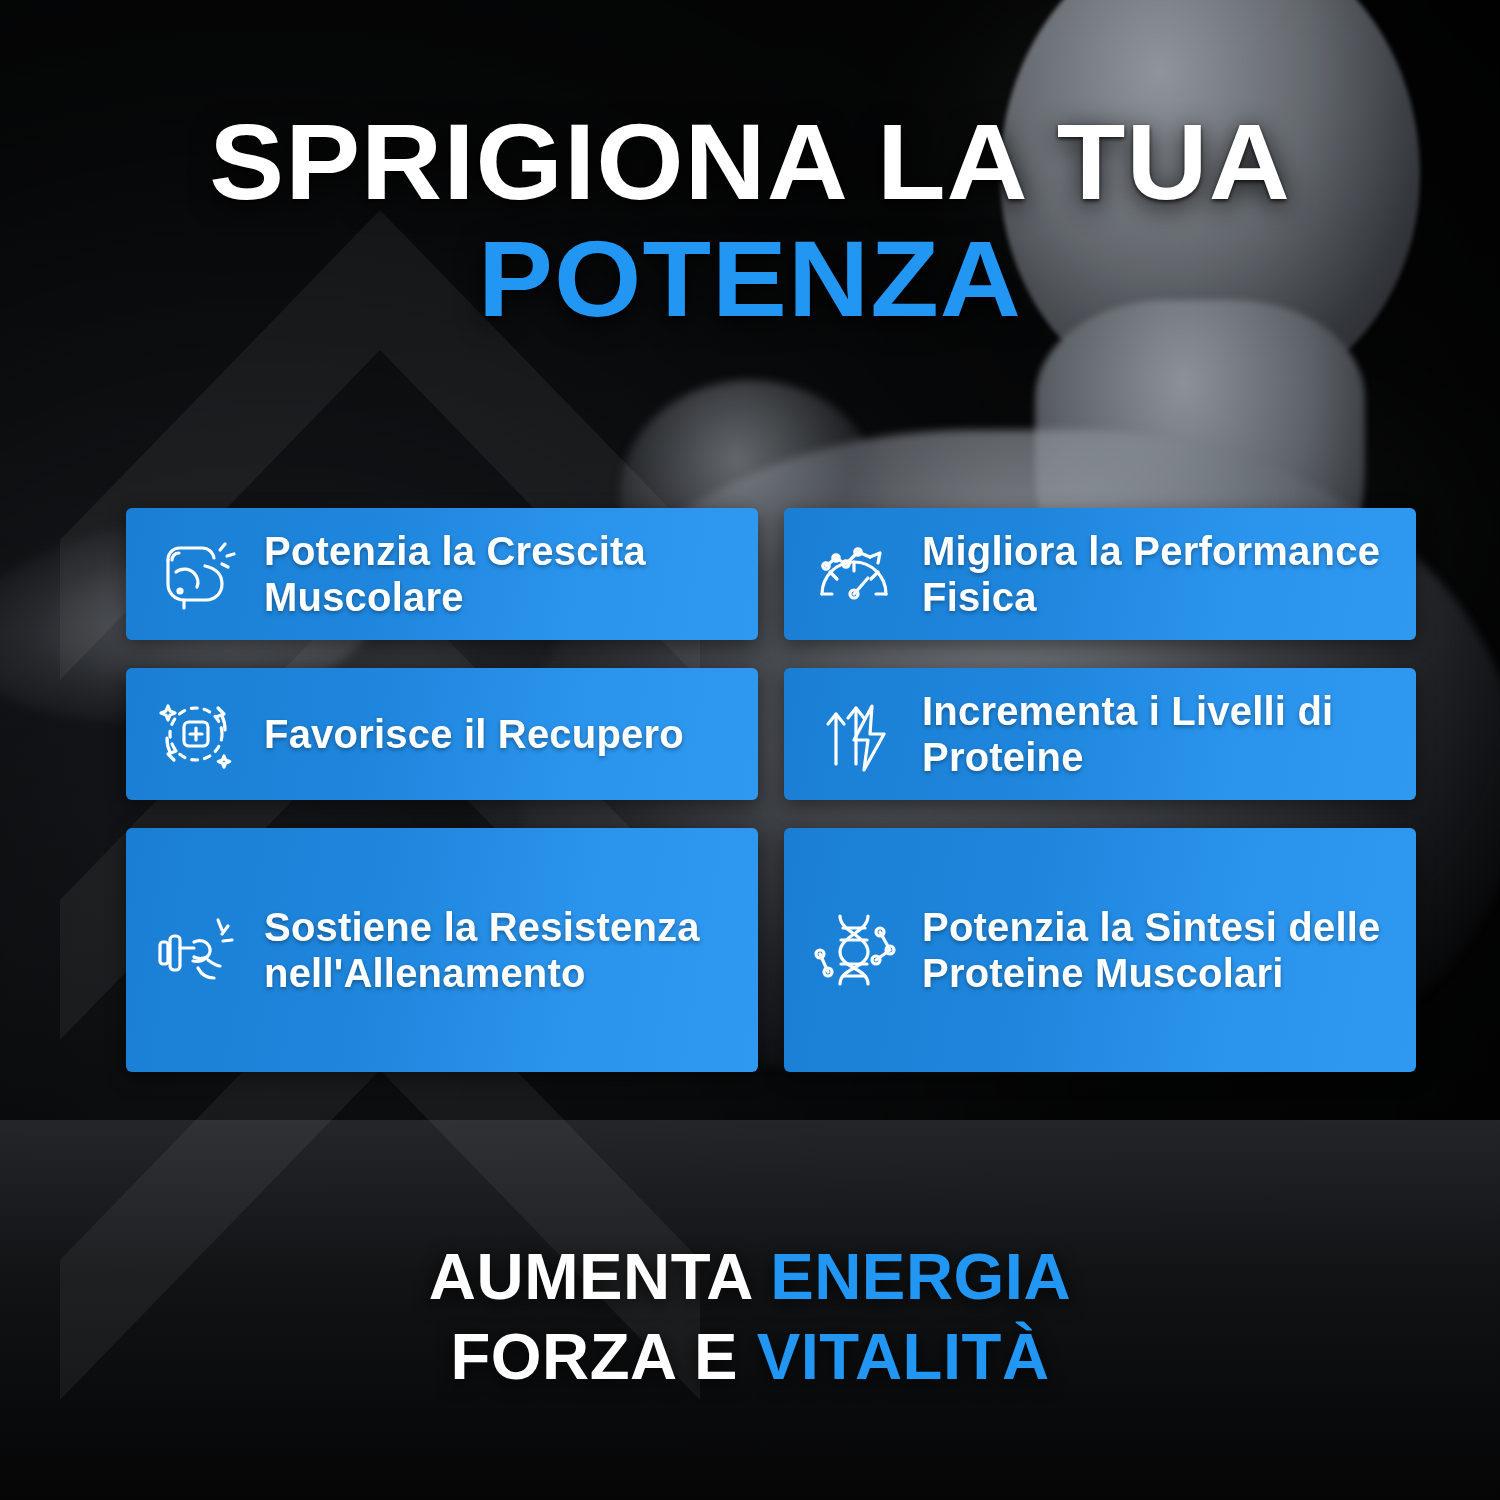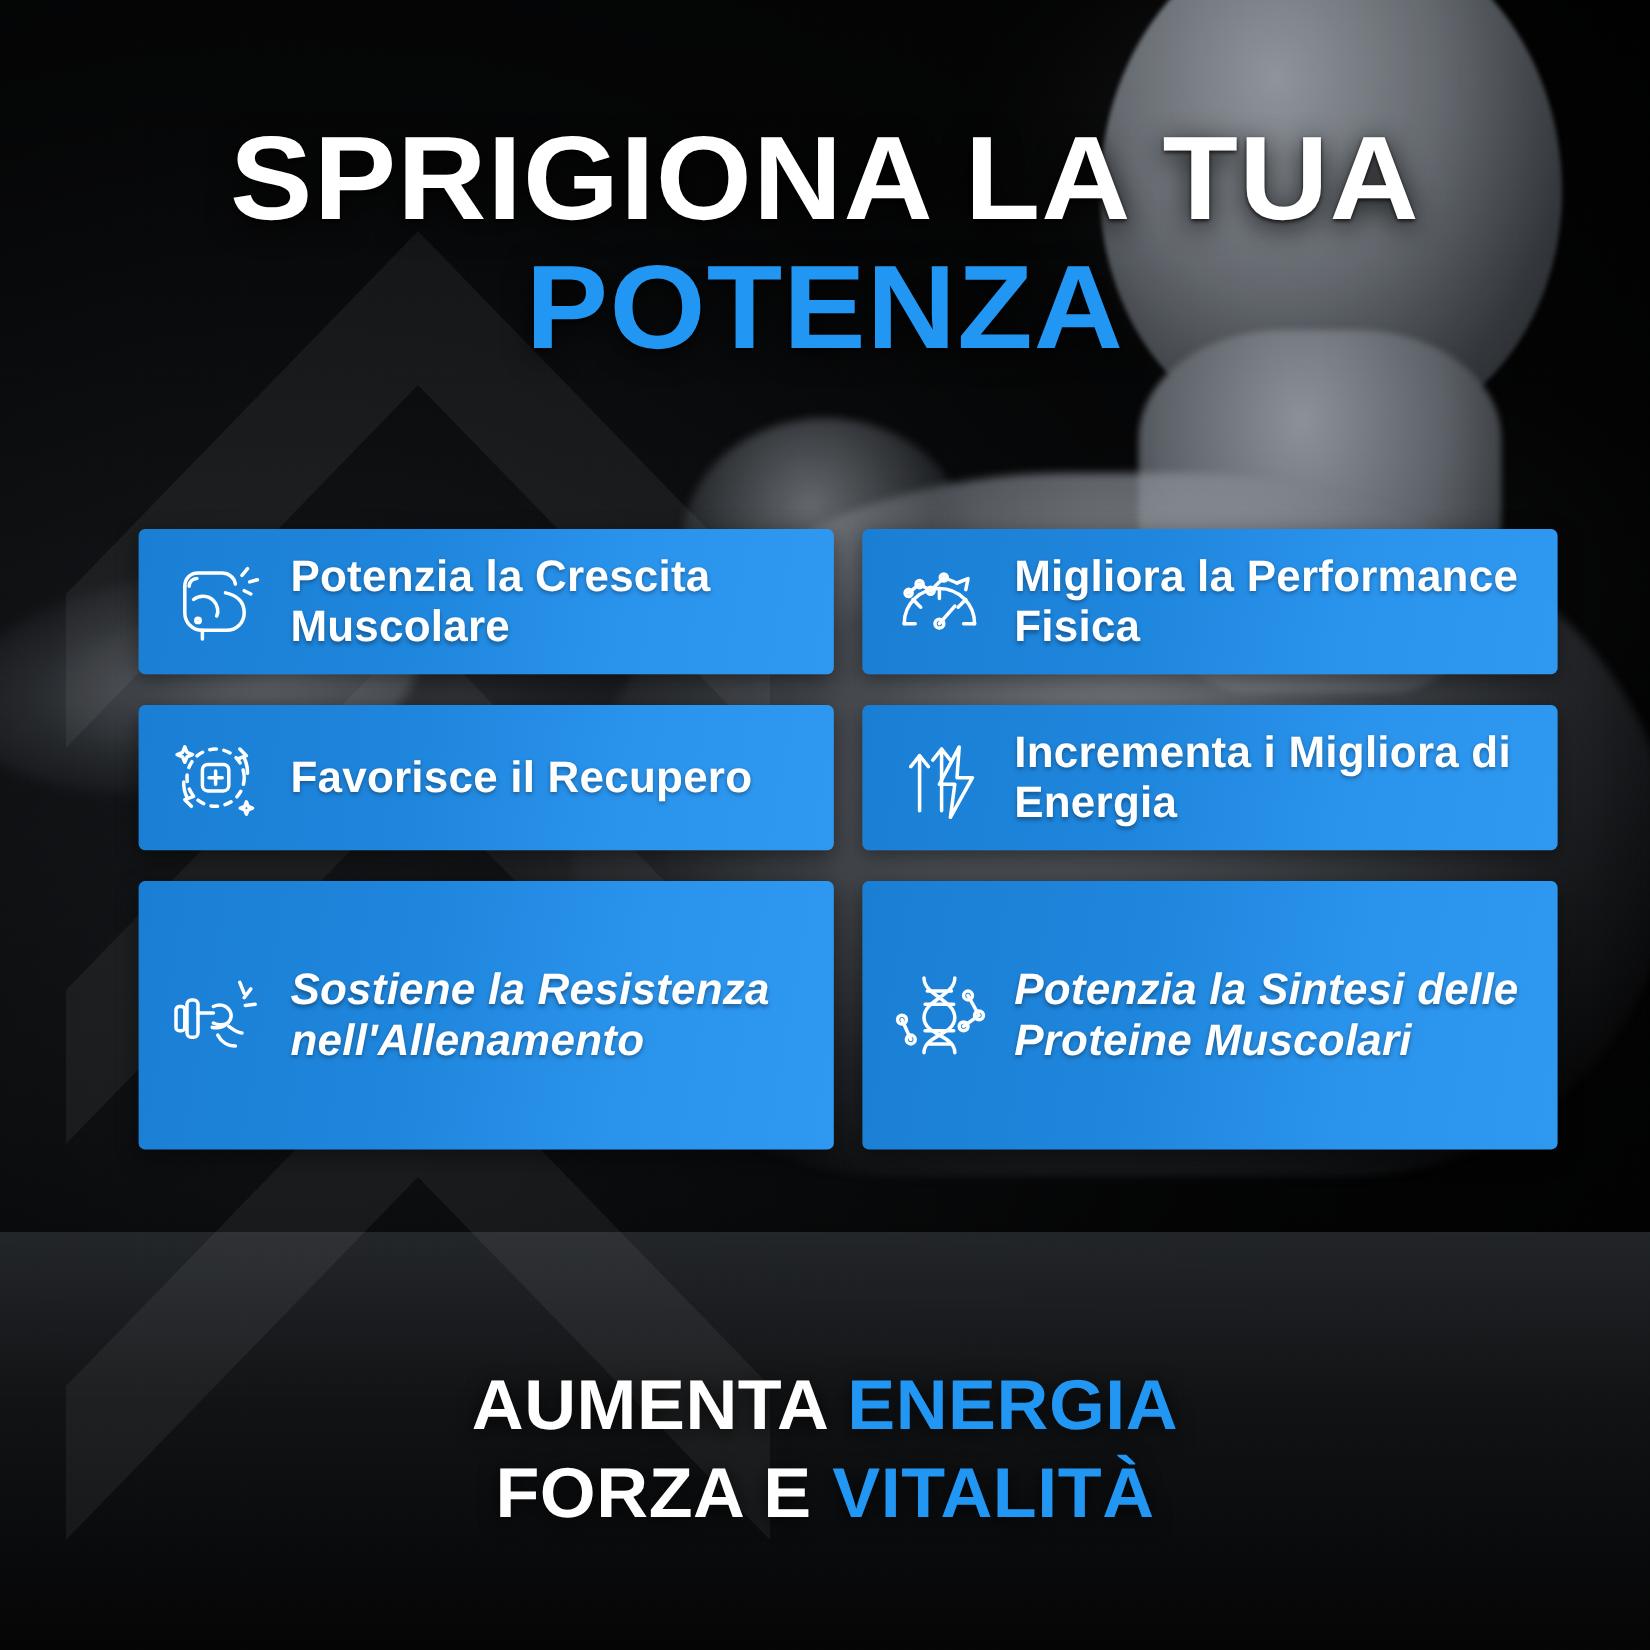--- a/index.html
+++ b/index.html
@@ -125,40 +125,40 @@
     letter-spacing: 1px;
     transform: scaleX(1.04);
     text-shadow: 0 6px 26px rgba(0,0,0,.85), 0 2px 4px rgba(0,0,0,.8);
     margin-top: 6px;
   }
 
   
   .grid {
     position: absolute;
     left: 105px;
-    top: 481px;
+    top: 508px;
     width: 1214px;
     display: grid;
     grid-template-columns: 632px 632px;
     column-gap: 26px;
     row-gap: 28px;
     padding-left: 21px;
   }
   .card {
     display: flex;
     align-items: center;
     gap: 16px;
     padding: 14px 18px;
     min-height: 130px;
     box-sizing: border-box;
     background: linear-gradient(100deg, #1a7fd4 0%, #1f86dd 40%, #2a93ec 70%, #2f99f2 100%);
     border-radius: 6px;
     box-shadow: 0 6px 20px rgba(0,0,0,.45);
   }
-  .card.tall { min-height: 244px; font-style: italic; }
+  .card.tall { min-height: 244px; }
   .card-icon {
     flex: 0 0 104px;
     width: 104px;
     height: 104px;
     display: flex;
     align-items: center;
     justify-content: center;
   }
   .card-icon svg { display: block; }
   .card-text {
@@ -272,21 +272,21 @@
     <div class="card">
       <span class="card-icon">
         <svg width="96" height="96" viewBox="0 0 96 96" fill="none" stroke="#ffffff" stroke-width="3.2" stroke-linecap="round" stroke-linejoin="round">
           <path d="M30 78V28"></path>
           <path d="M22 38l8-10 8 10"></path>
           <path d="M50 78V22"></path>
           <path d="M42 32l8-10 8 10"></path>
           <path d="M66 20L48 54h14L58 84l20-36H64z"></path>
         </svg>
       </span>
-      <div class="card-text">Incrementa i Migliora di Energia</div>
+      <div class="card-text">Incrementa i Livelli di Proteine</div>
     </div>
 
     <div class="card tall">
       <span class="card-icon">
         <svg width="96" height="96" viewBox="0 0 96 96" fill="none" stroke="#ffffff" stroke-width="3.2" stroke-linecap="round" stroke-linejoin="round">
           <rect x="12" y="40" width="8" height="22" rx="3"></rect>
           <rect x="22" y="34" width="10" height="34" rx="4"></rect>
           <path d="M32 46h14"></path>
           <path d="M46 40c6-3 12-1 15 4 2 4 1 8-2 11-4 4-9 5-14 4"></path>
           <path d="M46 55c4 2 9 2 13 0"></path>

